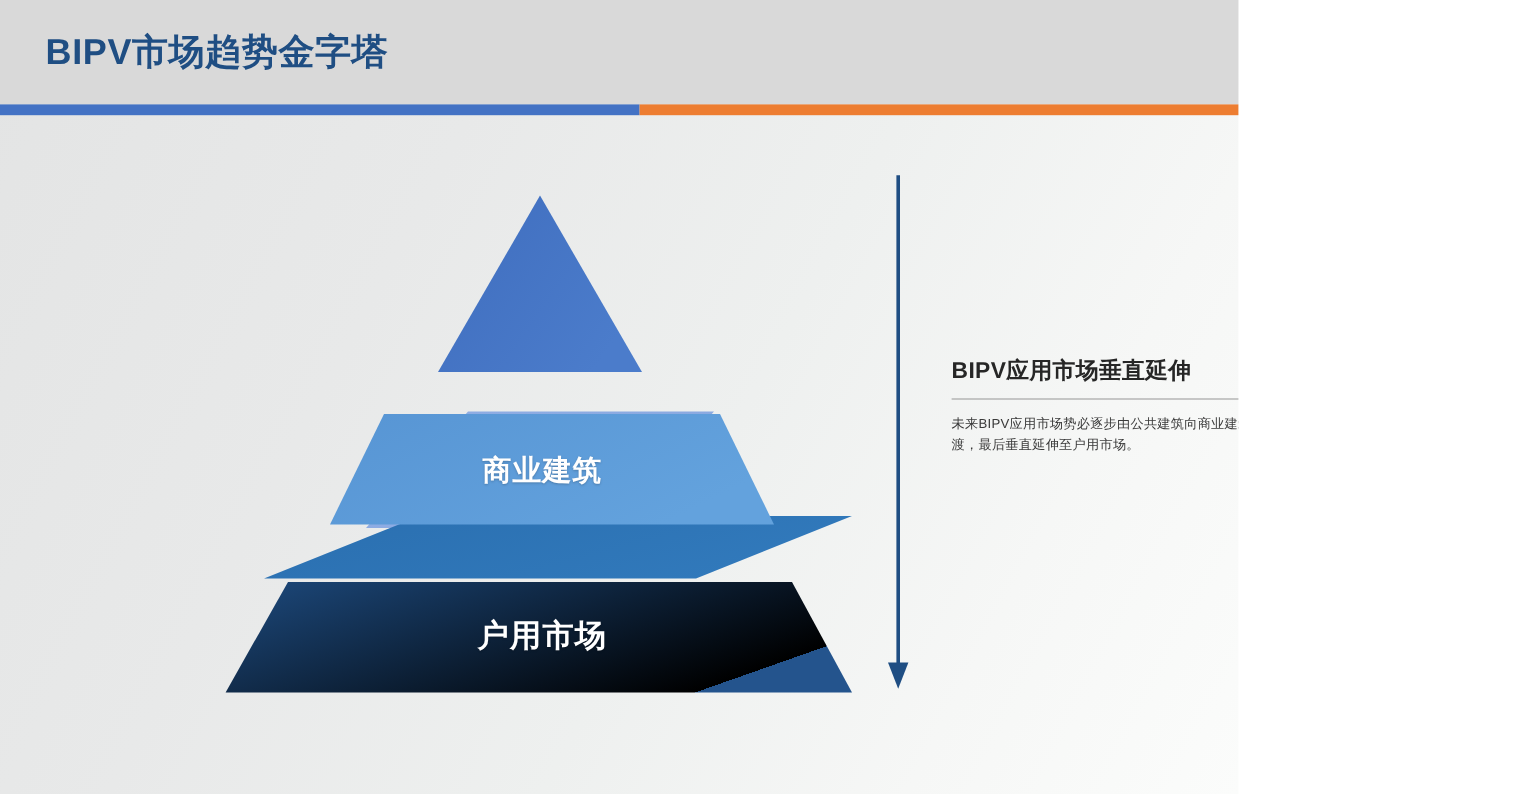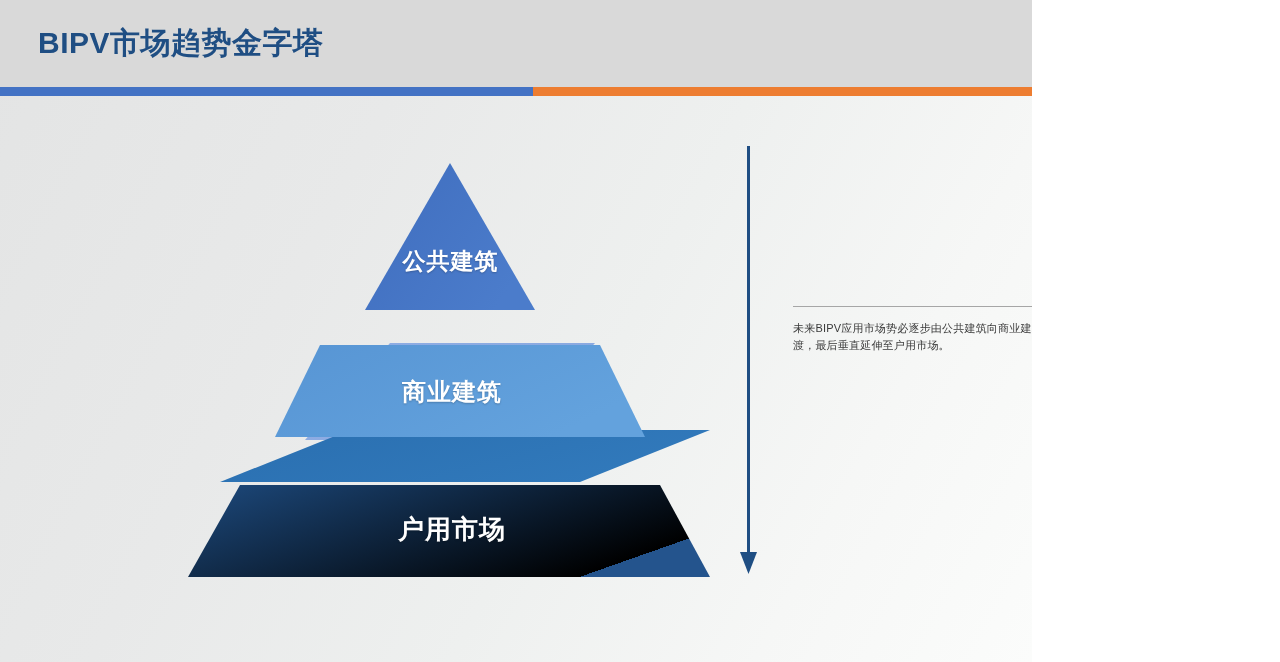--- a/index.html
+++ b/index.html
@@ -190,30 +190,30 @@
       <polygon points="45,345 620,345 320,205 95,205" fill="none"></polygon>
       <polygon points="60,348 420,348 550,296 190,296" fill="url(#gC2)" transform="translate(0,-6)"></polygon>
 
       <polygon points="160,205 440,205 485,297 115,297" fill="url(#gMid)"></polygon>
 
       <polygon points="290,23 375,170 205,170" fill="url(#gTop)"></polygon>
 
       <polygon points="80,345 500,345 550,437 28,437" fill="url(#gBot)"></polygon>
     </svg>
 
-    <div class="layer-label label-top">公共建筑</div>
     <div class="layer-label label-mid">商业建筑</div>
     <div class="layer-label label-bot">户用市场</div>
   </div>
 
   <div class="arrow-wrap">
     <svg width="30" height="440" viewBox="0 0 30 440" xmlns="http://www.w3.org/2000/svg">
       <line x1="13.5" y1="4" x2="13.5" y2="412" stroke="#1f4e83" stroke-width="3"></line>
       <polygon points="13.5,432 5,410 22,410" fill="#1f4e83"></polygon>
     </svg>
   </div>
 
   <div class="callout">
+    <div class="callout-heading">BIPV应用市场垂直延伸</div>
     <div class="callout-rule"></div>
     <div class="callout-body">未来BIPV应用市场势必逐步由公共建筑向商业建筑过渡，最后垂直延伸至户用市场。</div>
   </div>
 
 </div>
 
 </body></html>

